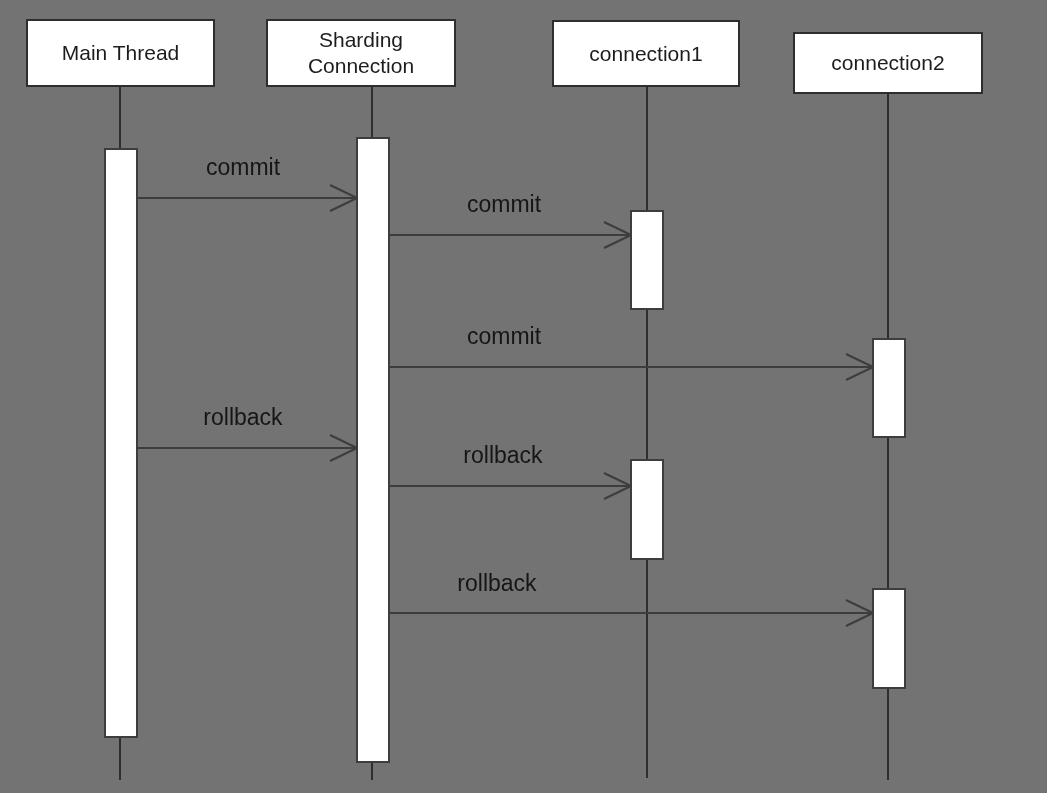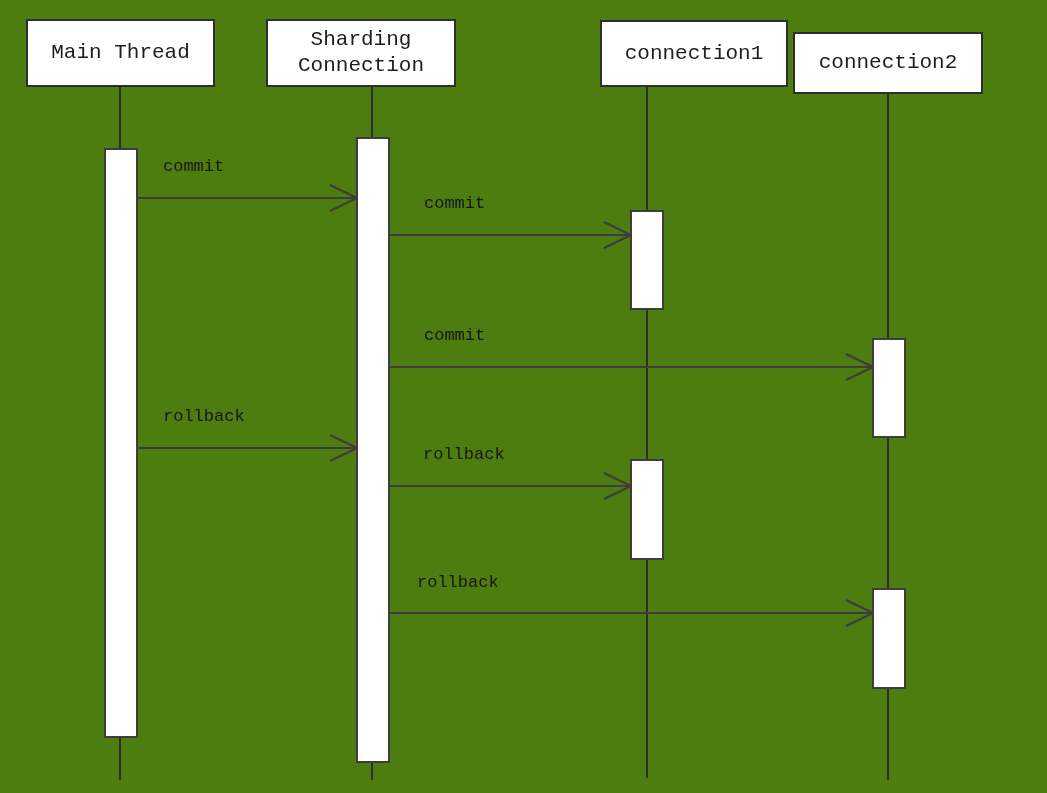--- a/index.html
+++ b/index.html
@@ -4,22 +4,22 @@
 <style>
   html, body {
     margin: 0;
     padding: 0;
     background: #ffffff;
   }
   .canvas {
     position: relative;
     width: 1047px;
     height: 793px;
-    background: #4d7c0f;
-    font-family: Liberation Mono, monospace;
+    background: #737373;
+    font-family: Liberation Sans, sans-serif;
     color: #1c1c1c;
     overflow: hidden;
   }
   .actor-box {
     position: absolute;
     border: 2px solid #2e2e2e;
     background: #ffffff;
     box-sizing: border-box;
     display: flex;
     align-items: center;
@@ -46,22 +46,22 @@
   }
   .msg-line {
     position: absolute;
     height: 2px;
     background: #3d3d3d;
     z-index: 3;
   }
   .msg-label {
     position: absolute;
     width: 160px;
-    text-align: left;
-    font-size: 17px;
+    text-align: center;
+    font-size: 23px;
     line-height: 26px;
     color: #161616;
     z-index: 5;
   }
   .arrowhead {
     position: absolute;
     z-index: 3;
   }
 </style>
 </head>
@@ -73,21 +73,21 @@
   <div class="lifeline" style="left:371px; top:87px; height:693px;"></div>
   <div class="lifeline" style="left:646px; top:87px; height:691px;"></div>
   <div class="lifeline" style="left:887px; top:87px; height:693px;"></div>
 
   <div class="actor-box" style="left:26px; top:19px; width:189px; height:68px;">
     <span>Main Thread</span>
   </div>
   <div class="actor-box" style="left:266px; top:19px; width:190px; height:68px;">
     <span>Sharding Connection</span>
   </div>
-  <div class="actor-box" style="left:552px; top:20px; width:188px; height:67px;margin-left:48px;">
+  <div class="actor-box" style="left:552px; top:20px; width:188px; height:67px;">
     <span>connection1</span>
   </div>
   <div class="actor-box" style="left:793px; top:32px; width:190px; height:62px;justify-content:center;">
     <span>connection2</span>
   </div>
 
   <div class="activation" style="left:104px; top:148px; width:34px; height:590px;"></div>
   <div class="activation" style="left:356px; top:137px; width:34px; height:626px;"></div>
   <div class="activation" style="left:630px; top:210px; width:34px; height:100px;"></div>
   <div class="activation" style="left:630px; top:459px; width:34px; height:101px;"></div>

